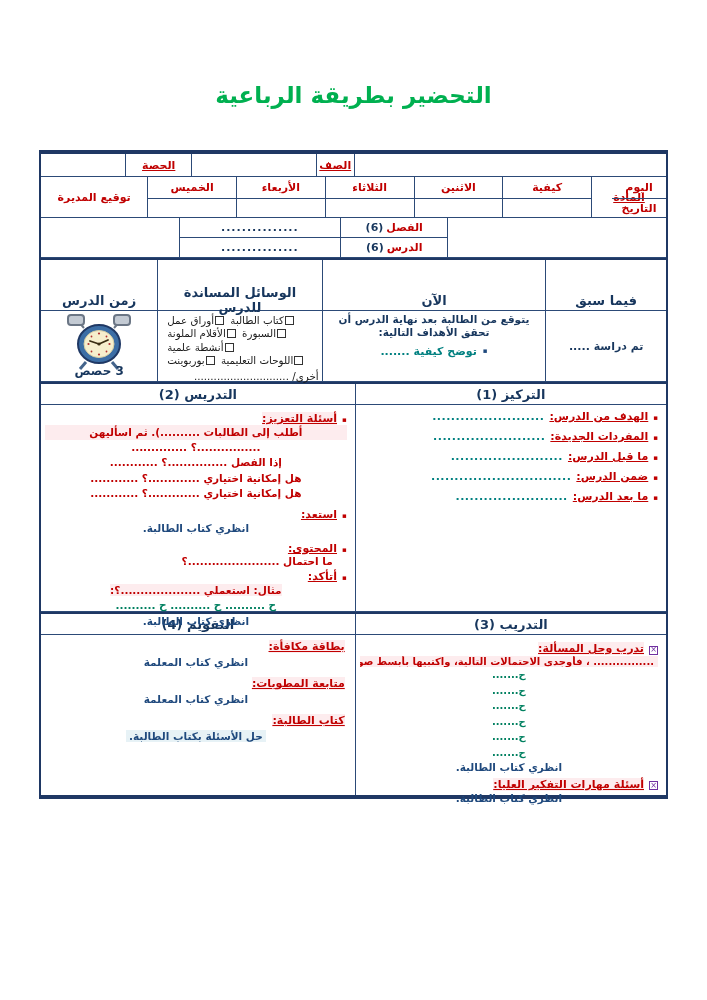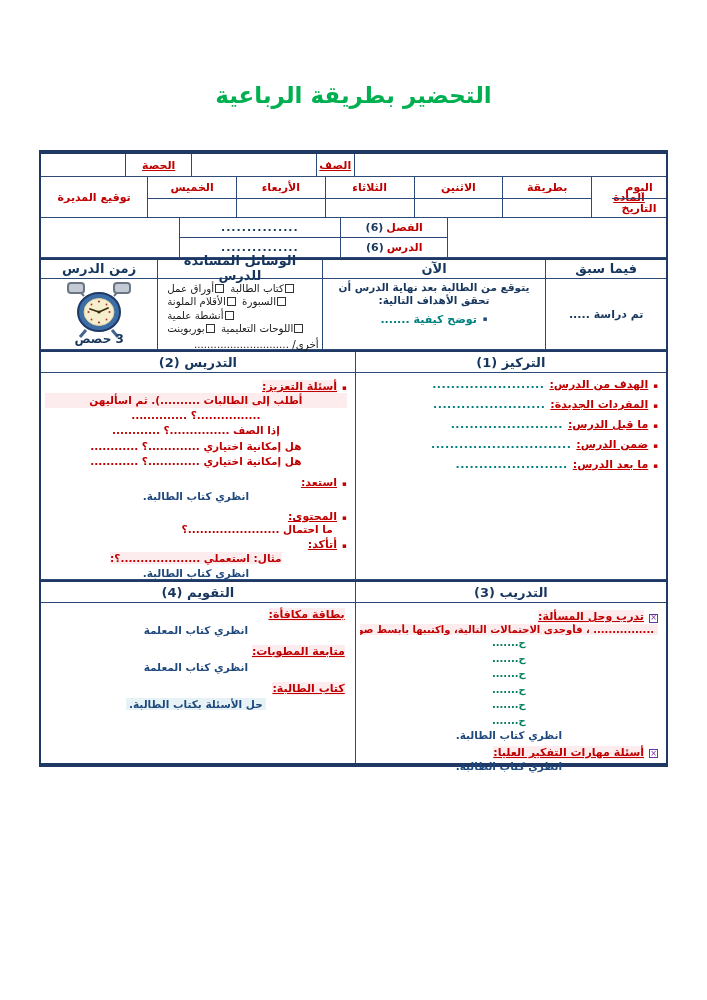--- a/index.html
+++ b/index.html
@@ -33,21 +33,21 @@
   .r-bc { height:41px; }
   .r-bc .sub-top { height:22px; border-bottom:1px solid #2c4a77; display:flex; align-items:center; justify-content:center; }
   .r-bc .sub-bot { height:18px; display:flex; align-items:center; justify-content:center; }
   .w-lbl{width:12%;padding-left:20px;} .w-day{width:14.2%;} .w-sig{width:17%;}
   .r-de { height:40px; }
   .w-de-r{width:35%;} .w-de-m{width:43%;} .w-de-l{width:22%;}
   .subrow { display:flex; height:20px; }
   .subrow + .subrow { border-top:1px solid #2c4a77; }
   .subrow .sr-lbl { width:40%; display:flex; align-items:center; justify-content:center; border-left:1px solid #2c4a77; gap:3px;}
   .subrow .sr-val { width:60%; display:flex; align-items:center; justify-content:center; color:#17365D; font-weight:bold; letter-spacing:1px;}
-  .r-fg .colhdr { height:19px; border-bottom:1px solid #2c4a77; display:flex; align-items:center; justify-content:center; text-align:center; line-height:1.15; padding:1px 2px;}
+  .r-fg .colhdr { height:19px; border-bottom:1px solid #2c4a77; display:flex; align-items:center; justify-content:center; text-align:center; line-height:1.15; padding:1px 2px;margin-top:32px;}
   .r-fg .colbody { height:70px; padding:2px 3px; position:relative; }
   .w-prev{width:19.3%;} .w-now{width:35.8%;} .w-aids{width:26.3%;} .w-time{width:18.6%;}
   .prev-body { display:flex; align-items:center; justify-content:center; height:100%;
                color:#17365D; font-weight:bold; font-size:11px; }
   .now-intro { text-align:center; color:#17365D; font-weight:bold; font-size:10.5px; line-height:1.25; }
   .now-obj { margin-top:6px; display:flex; align-items:center; justify-content:center; gap:6px;
              color:#008080; font-weight:bold; font-size:11px; }
   .bullet-blue { color:#1F497D; font-size:7px; line-height:1; }
   .bullet-red  { color:#C00000; font-size:7px; line-height:1; flex:0 0 auto; }
   .aids-body { font-size:10.3px; color:#1a1a1a; text-align:left; line-height:1.3; padding:1px 3px; }
@@ -105,21 +105,21 @@
       <div class="cell lbl-red w-a5">الحصة</div>
       <div class="cell blankcell w-a6"></div>
     </div>
 
     <div class="trow r-bc">
       <div class="col w-lbl">
         <div class="sub-top lbl-red">اليوم</div>
         <div class="sub-bot lbl-red">التاريخ</div>
       </div>
       <div class="col w-day">
-        <div class="sub-top lbl-red">بطريقة</div>
+        <div class="sub-top lbl-red">كيفية</div>
         <div class="sub-bot blankcell"></div>
       </div>
       <div class="col w-day">
         <div class="sub-top lbl-red">الاثنين</div>
         <div class="sub-bot blankcell"></div>
       </div>
       <div class="col w-day">
         <div class="sub-top lbl-red">الثلاثاء</div>
         <div class="sub-bot blankcell"></div>
       </div>
@@ -257,38 +257,39 @@
       </div>
       <div class="col half-l">
         <div class="sechdr hdr-navy">التدريس (2)</div>
         <div class="secbody">
           <div class="t-label-row">
             <span class="bullet-red">▪</span>
             <span class="red-underline hl">أسئلة التعزيز:</span>
           </div>
           <div class="q hl">أطلب إلى الطالبات ..........). ثم اسأليهن</div>
           <div class="q">................؟ ..............</div>
-          <div class="q">إذا الصف ...............؟ ............</div>
+          <div class="q">إذا الفصل ...............؟ ............</div>
           <div class="q">هل إمكانية اختياري .............؟ ............</div>
           <div class="q">هل إمكانية اختياري .............؟ ............</div>
           <div class="t-label-row" style="margin-top:7px;">
             <span class="bullet-red">▪</span>
             <span class="red-underline">استعد:</span>
           </div>
           <div class="blue-center">انظري كتاب الطالبة.</div>
           <div class="t-label-row" style="margin-top:5px;">
             <span class="bullet-red">▪</span>
             <span class="red-underline">المحتوى:</span>
           </div>
           <div class="red-indent">ما احتمال .......................؟</div>
           <div class="t-label-row" style="margin-top:3px;">
             <span class="bullet-red">▪</span>
             <span class="red-underline">أتأكد:</span>
           </div>
           <div class="q"><span class="hl">مثال: استعملي ....................؟:</span></div>
+          <div class="teal-center">ح .......... ح .......... ح ..........</div>
           <div class="blue-center">انظري كتاب الطالبة.</div>
         </div>
       </div>
     </div>
 
     <div class="trow sec s34 thick-top lastrow">
       <div class="col half-r">
         <div class="sechdr hdr-navy">التدريب (3)</div>
         <div class="secbody">
           <div class="t-label-row">

